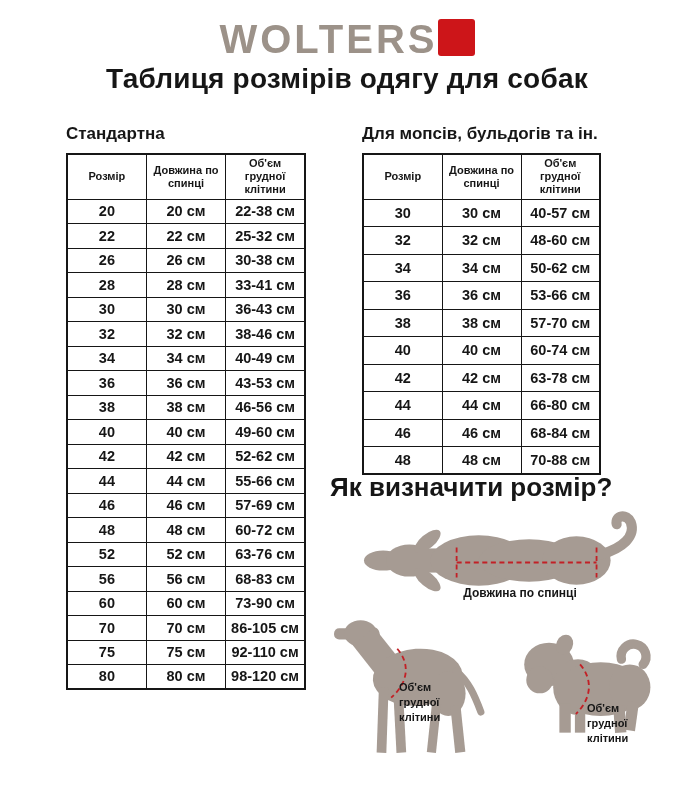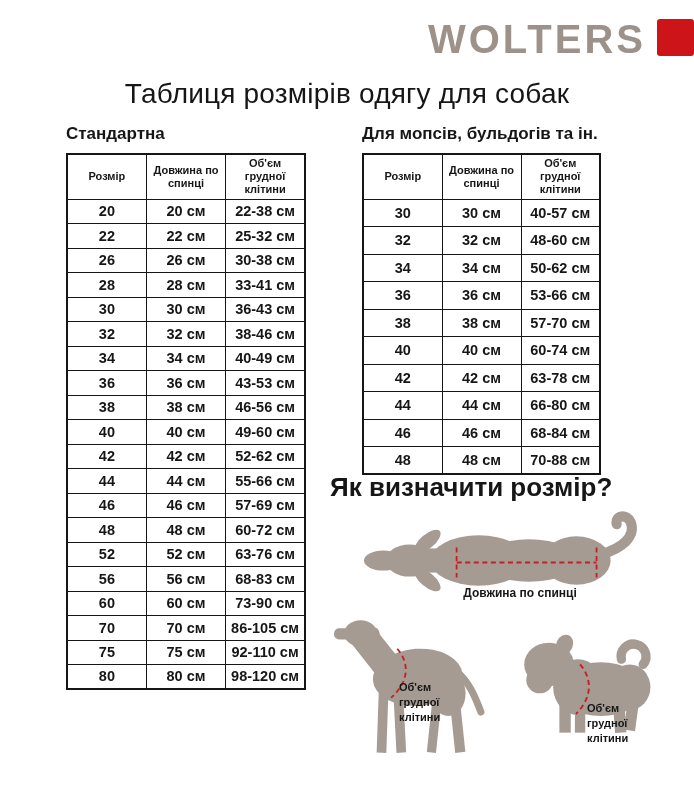--- a/index.html
+++ b/index.html
@@ -11,27 +11,27 @@
   }
   *{box-sizing:border-box;margin:0;padding:0;}
   html,body{background:#ffffff;}
   #screen{
     position:relative;width:694px;height:800px;margin:0 auto;
     background:#ffffff;overflow:hidden;
     font-family:"Liberation Sans",sans-serif;color:var(--ink);
   }
   
   .header{position:absolute;left:0;top:16px;width:100%;text-align:center;}
-  .logo-row{display:flex;align-items:center;justify-content:flex-end;gap:11px;height:46px;}
+  .logo-row{display:flex;align-items:center;justify-content:center;height:46px;}
   .logo-text{
     font-size:40px;font-weight:700;letter-spacing:3px;
     color:var(--brand-taupe);line-height:1;
   }
   .logo-square{width:37px;height:37px;border-radius:3px;background:var(--brand-red);margin-top:-4px;}
-  .main-title{font-size:28px;font-weight:400;margin-top:16px;letter-spacing:0.2px;}
+  .main-title{font-size:28px;font-weight:700;margin-top:1px;letter-spacing:0.2px;}
   
   .table-col{position:absolute;}
   .table-col.left{left:66px;top:124px;width:240px;}
   .table-col.right{left:362px;top:124px;width:239px;}
   .table-heading{font-size:17px;font-weight:700;text-align:left;margin-bottom:9px;white-space:nowrap;}
   table.size-table{width:100%;border-collapse:collapse;border:2px solid var(--ink);table-layout:fixed;}
   .size-table th,.size-table td{
     border:1.5px solid var(--ink);text-align:center;vertical-align:middle;
     font-weight:700;color:var(--ink);
   }

